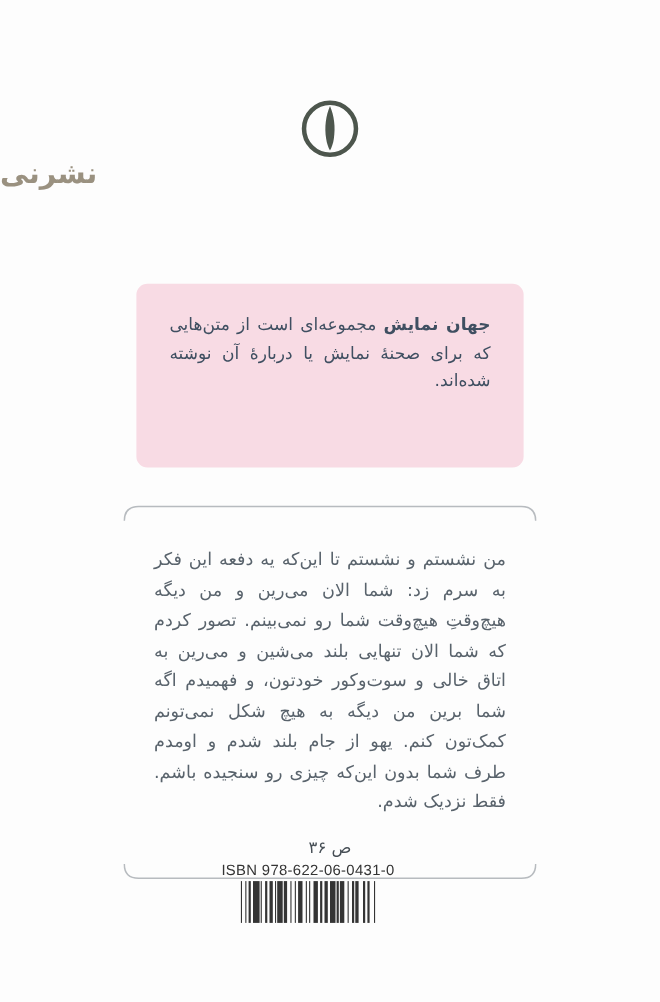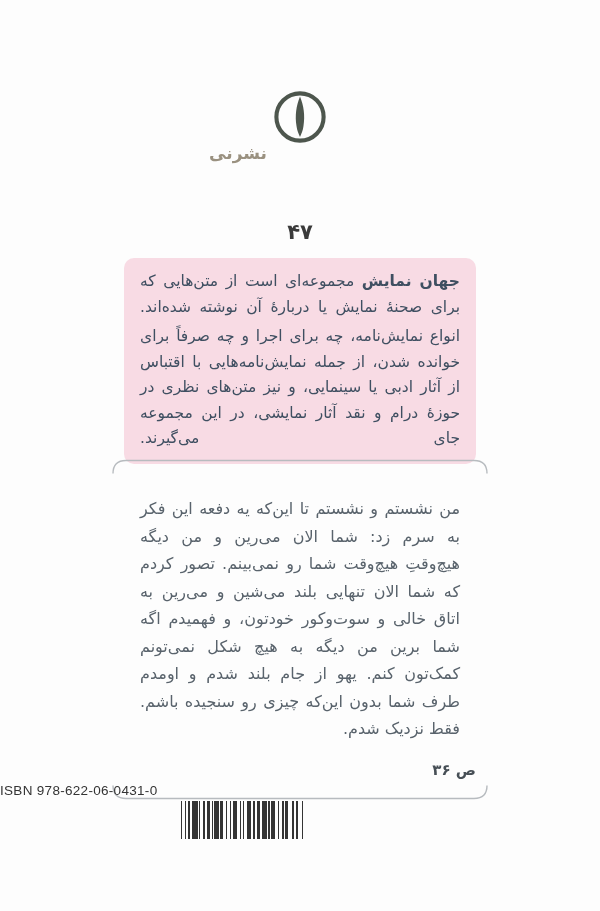--- a/index.html
+++ b/index.html
@@ -11,22 +11,22 @@
   }
   .cover { position: relative; width: 600px; height: 911px; }
 
   
   .logo {
     position: absolute; left: 272px; top: 89px;
     width: 56px; height: 56px;
   }
   .wordmark {
     position: absolute; left: 0; top: 143px; width: 476px;
-    text-align: center;
-    font-size: 17px; font-weight: bold;
+    text-align: left;
+    font-size: 26px; font-weight: bold;
     color: var(--c-wordmark-ink, #9a9180);
     direction: rtl;
   }
   .series-line {
     position: absolute; left: 0; top: 182px; width: 600px;
     display: flex; align-items: center; justify-content: center; gap: 5px;
   }
   .series-dash {
     width: 13px; height: 2px; border-radius: 1px;
     background: var(--c-badge-bg, #867b6e);
@@ -54,21 +54,21 @@
     background: var(--c-blurb-bg, #f8dbe4);
     border-radius: 10px;
     padding: 11px 16px 12px;
     direction: rtl;
     text-align: justify;
     text-align-last: justify;
     font-size: 15.5px;
     line-height: 25.5px;
     color: var(--c-blurb-ink, #3f4f61);
   }
-  .blurb p { margin: 0; }
+  .blurb p { margin: 14px; }
   .blurb p + p { margin-top: 4px; }
   .blurb strong { font-weight: bold; }
 
   
   .excerpt {
     position: absolute; left: 112px; top: 458px; width: 376px;
   }
   .bracket { display: block; width: 376px; height: 16px; }
   .bracket path {
     fill: none;
@@ -80,28 +80,30 @@
     margin: 16px; padding: 5px 12px 0;
     direction: rtl;
     text-align: justify;
     font-size: 16px;
     line-height: 27.5px;
     color: var(--c-quote-ink, #59636c);
   }
   .page-ref {
     margin: 18px 12px 6px;
     direction: rtl;
-    text-align: right;
-    font-size: 15px; font-weight: bold;
+    text-align: center;
+    font-size: 15px; font-weight: normal;
     color: var(--c-pageref-ink, #474f56);
   }
 
   
   .barcode-block {
     position: absolute; left: 0; top: 783px; width: 484px;
+    text-align: center;
+    padding-left: 38px;
   }
   .isbn {
     font-family: "Liberation Sans", sans-serif;
     font-size: 13.5px;
     letter-spacing: 0.3px;
     color: var(--c-barcode-ink, #343434);
   }
   .bars {
     margin: 3px auto 0;
     height: 38px;
@@ -116,25 +118,23 @@
 <div class="cover">
 
   <svg class="logo" viewBox="0 0 60 60">
     <circle cx="30" cy="30" r="25.3" fill="none" stroke="var(--c-logo-ink, #4d564d)" stroke-width="4.4"></circle>
     <path fill="var(--c-logo-ink, #4d564d)" d="M30 8 C34 17.5 35.6 28.5 33.7 40 C33.1 44.3 31.8 47.8 30 51.3 C28.2 47.8 26.9 44.3 26.3 40 C24.4 28.5 26 17.5 30 8 Z"></path>
   </svg>
 
   <div class="wordmark">نشرنی</div>
 
 
-  <div class="series-number">۴۷</div>
 
   <div class="blurb">
     <p><strong>جهان نمایش</strong><span> مجموعه‌ای است از متن‌هایی که برای صحنۀ نمایش یا دربارۀ آن نوشته شده‌اند.</span></p>
-    <p>انواع نمایش‌نامه، چه برای اجرا و چه صرفاً برای خوانده شدن، از جمله نمایش‌نامه‌هایی با اقتباس از آثار ادبی یا سینمایی، و نیز متن‌های نظری در حوزۀ درام و نقد آثار نمایشی، در این مجموعه جای می‌گیرند.</p>
   </div>
 
   <div class="excerpt">
     <svg class="bracket top" viewBox="0 0 376 16">
       <path d="M1 15.5 Q1 2.5 14 2.5 L362 2.5 Q375 2.5 375 15.5"></path>
     </svg>
     <p class="excerpt-text">من نشستم و نشستم تا این‌که یه دفعه این فکر به سرم زد: شما الان می‌رین و من دیگه هیچ‌وقتِ هیچ‌وقت شما رو نمی‌بینم. تصور کردم که شما الان تنهایی بلند می‌شین و می‌رین به اتاق خالی و سوت‌وکور خودتون، و فهمیدم اگه شما برین من دیگه به هیچ شکل نمی‌تونم کمک‌تون کنم. یهو از جام بلند شدم و اومدم طرف شما بدون این‌که چیزی رو سنجیده باشم. فقط نزدیک شدم.</p>
     <div class="page-ref">ص ۳۶</div>
     <svg class="bracket bottom" viewBox="0 0 376 16">
       <path d="M1 15.5 Q1 2.5 14 2.5 L362 2.5 Q375 2.5 375 15.5"></path>

